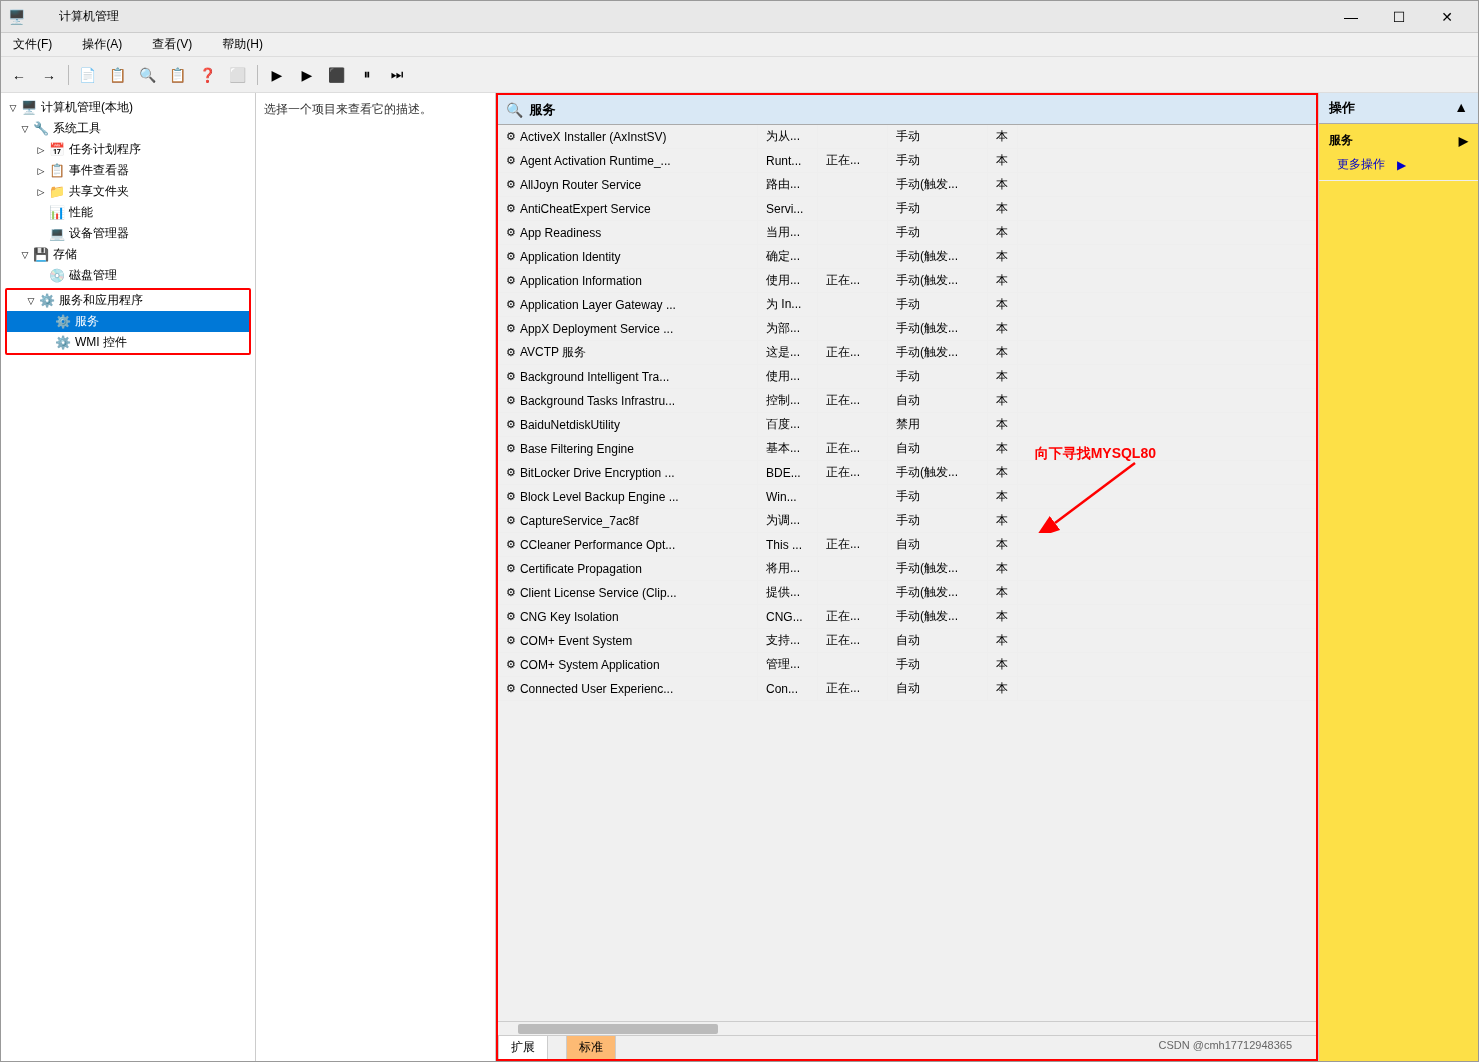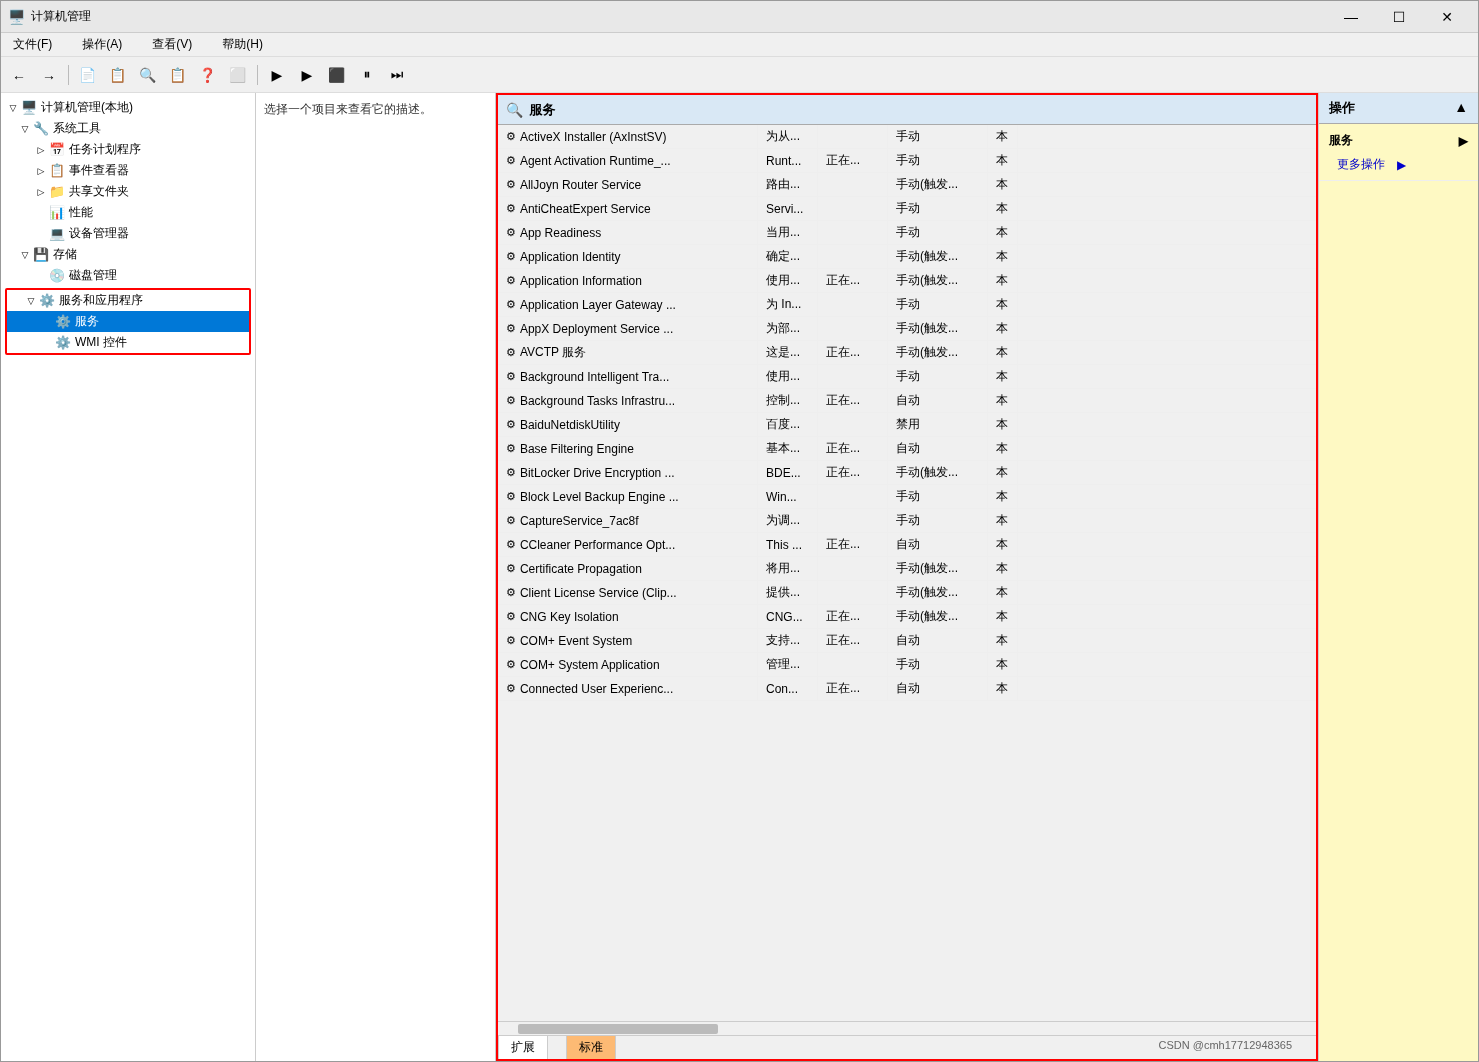--- a/index.html
+++ b/index.html
@@ -39,20 +39,21 @@
       display: flex;
       align-items: center;
       justify-content: center;
       font-size: 14px;
     }
 
     .title-bar-title {
       flex: 1;
       font-size: 12px;
       color: #000;
+      margin-left: 28px;
     }
 
     .title-bar-controls {
       display: flex;
       gap: 2px;
     }
 
     .title-btn {
       width: 46px;
       height: 32px;
@@ -226,21 +227,21 @@
       border-right: 1px solid #eee;
       font-size: 12px;
       display: flex;
       align-items: center;
     }
 
     
     .actions-panel {
       width: 160px;
       min-width: 160px;
-      background: #fef9c3;
+      background: #fde047;
       border-left: 1px solid #ccc;
       display: flex;
       flex-direction: column;
     }
 
     .actions-header {
       background: #d9e8f5;
       padding: 6px 10px;
       font-weight: bold;
       font-size: 13px;
@@ -715,20 +716,33 @@
 
       <div class="h-scrollbar">
         <div class="h-scrollbar-thumb"></div>
       </div>
 
       <div class="bottom-tabs">
         <div class="bottom-tab active">扩展</div>
         <div class="bottom-tab">标准</div>
       </div>
 
+      <div class="annotation-container">
+        <div style="display:flex; flex-direction:column; align-items:flex-start;">
+          <span class="annotation-text">向下寻找MYSQL80</span>
+          <svg width="120" height="80" style="margin-top:-10px">
+            <line x1="100" y1="10" x2="20" y2="70" stroke="red" stroke-width="2.5" marker-end="url(#arrowhead)"></line>
+            <defs>
+              <marker id="arrowhead" markerWidth="10" markerHeight="7" refX="0" refY="3.5" orient="auto">
+                <polygon points="0 0, 10 3.5, 0 7" fill="red"></polygon>
+              </marker>
+            </defs>
+          </svg>
+        </div>
+      </div>
 
       <div class="watermark">CSDN @cmh17712948365</div>
     </div>
 
     <div class="actions-panel">
       <div class="actions-header">
         <span>操作</span>
         <span style="float:right; font-size:14px; cursor:pointer;">▲</span>
       </div>
       <div class="action-section">

